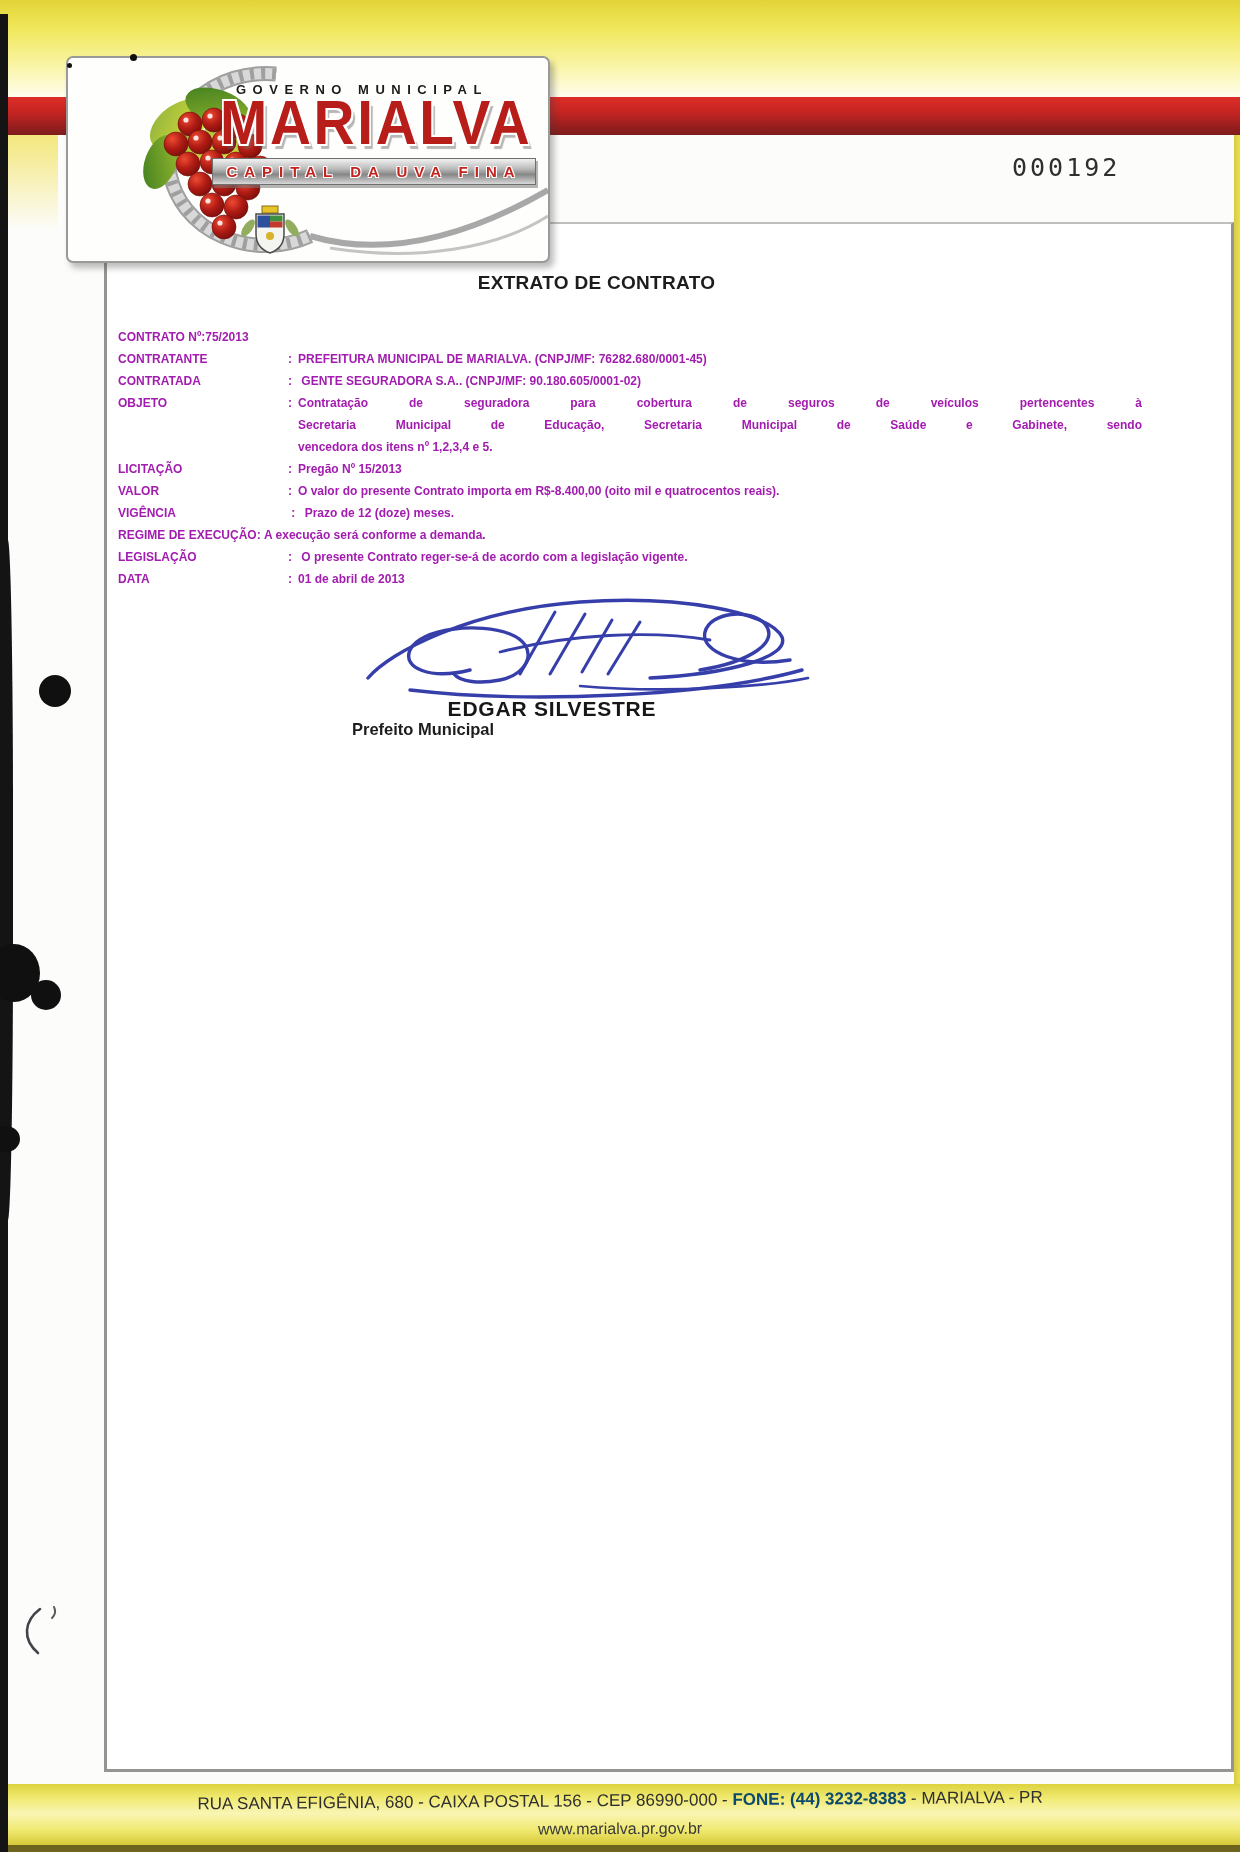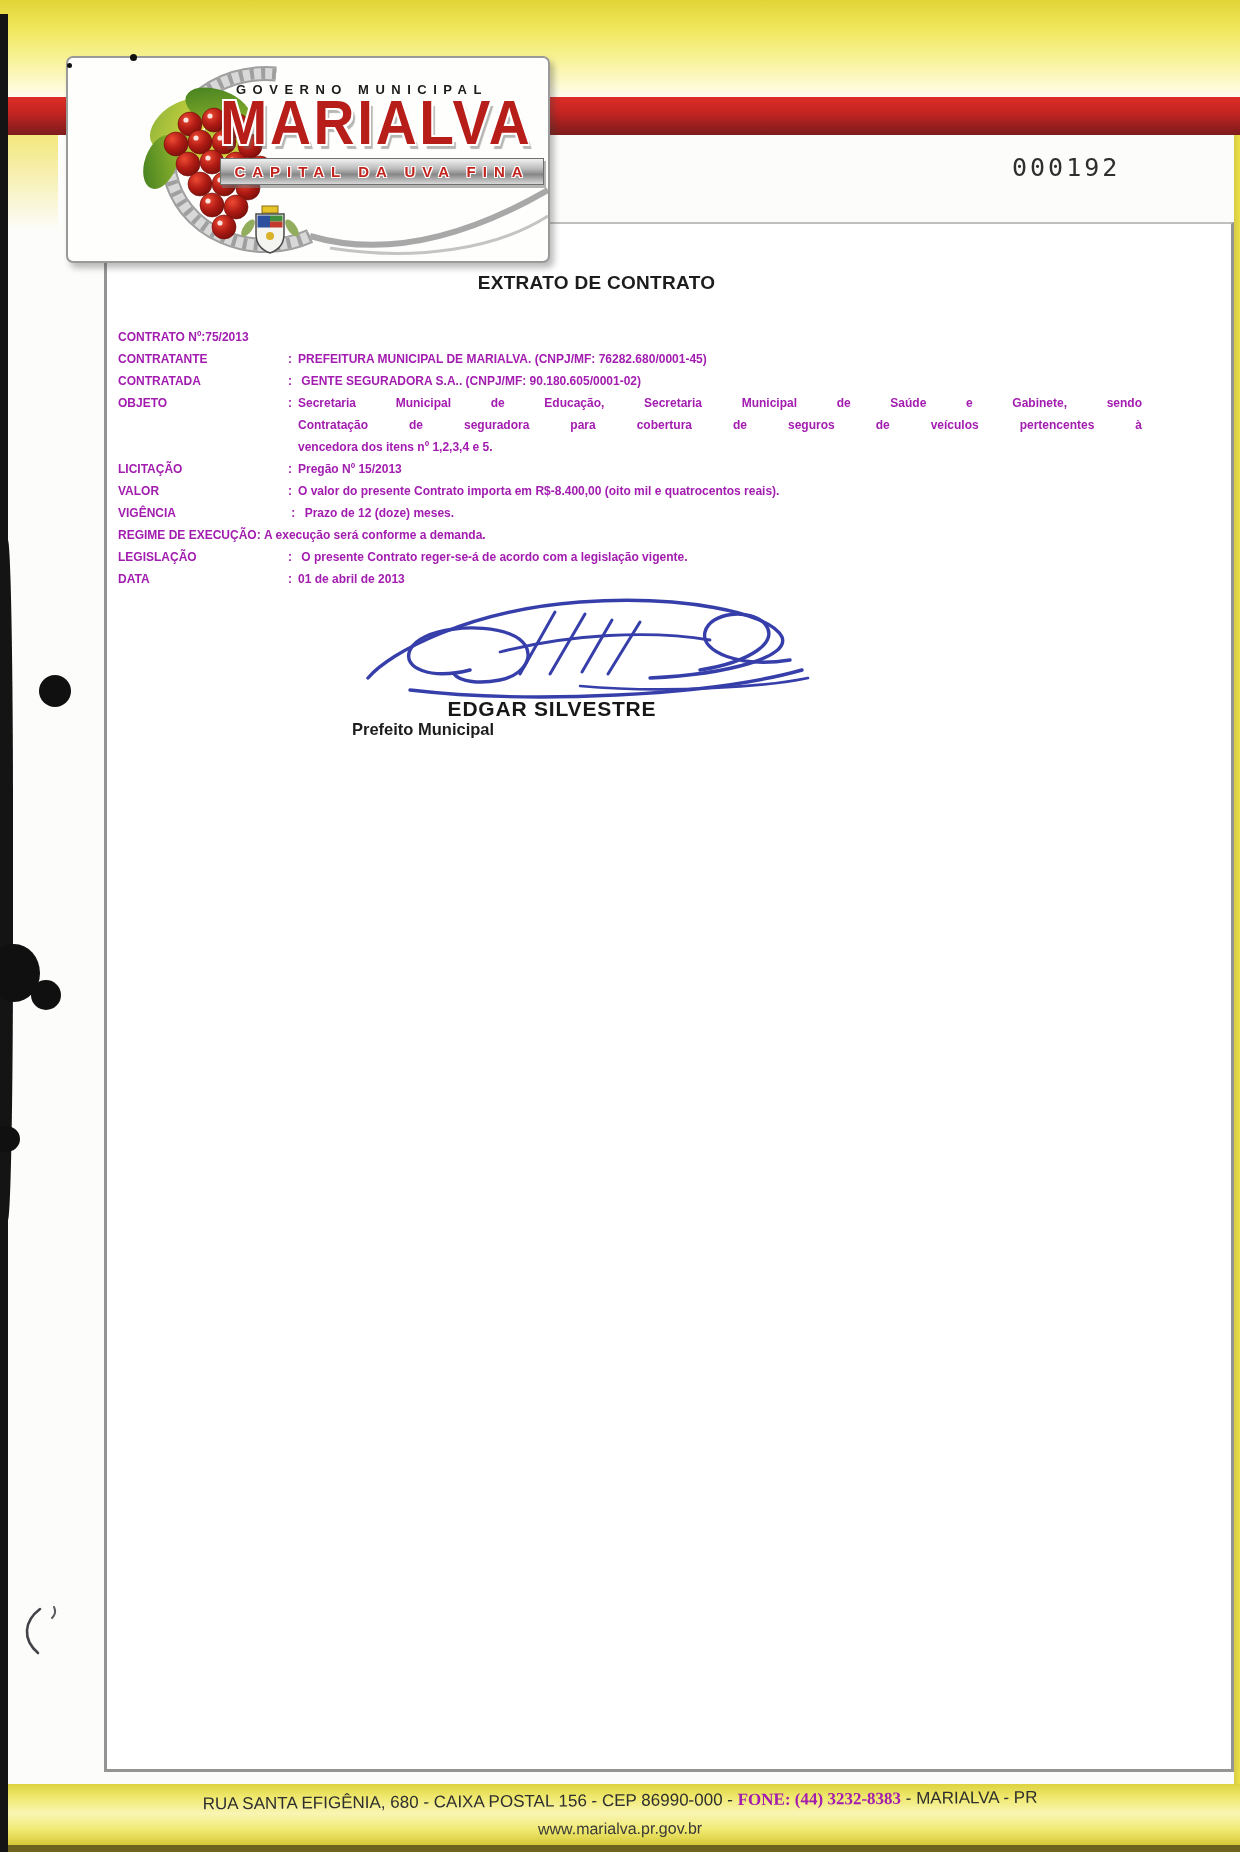--- a/index.html
+++ b/index.html
@@ -52,21 +52,21 @@
     font-size:13px;font-weight:700;letter-spacing:6.5px;color:#1b1b1b;white-space:nowrap;
   }
   .marialva{
     position:absolute;left:152px;top:33px;white-space:nowrap;
     font-weight:900;font-size:63px;line-height:1;letter-spacing:3px;
     transform:scaleX(.9);transform-origin:left top;
     color:#b71e1a;
     text-shadow:-2px -2px 0 #fff,2px -2px 0 #fff,-2px 2px 0 #fff,2px 2px 0 #fff,4px 5px 1px rgba(95,95,95,.45);
   }
   .slogan-banner{
-    position:absolute;left:152px;top:100px;width:322px;height:25px;
+    position:absolute;left:144px;top:100px;width:322px;height:25px;
     background:linear-gradient(180deg,#f1f1f1 0%,#bdbdbd 38%,#878787 62%,#d8d8d8 100%);
     border:1px solid #6f6f6f;box-shadow:2px 3px 0 rgba(120,120,120,.55);
     text-align:center;line-height:25px;
     font-size:15px;font-weight:900;letter-spacing:7px;color:#c2251f;white-space:nowrap;
     text-shadow:-1px -1px 0 #fff,1px -1px 0 #fff,-1px 1px 0 #fff,1px 1px 0 #fff;
   }
   .staple-dot{position:absolute;background:#101010;border-radius:50%;z-index:4;}
   
   .stamp-number{
     position:absolute;left:1012px;top:153px;z-index:2;
@@ -97,21 +97,21 @@
   }
   .sig-role{
     position:absolute;left:352px;top:720px;width:330px;z-index:2;
     font-size:16.5px;font-weight:700;color:#1d1d1d;
   }
   
   .footer-line1{
     position:absolute;left:0;top:1791px;width:1240px;z-index:3;text-align:center;
     font-size:17px;color:#2f2f2f;transform:rotate(-.45deg);white-space:nowrap;
   }
-  .footer-line1 b{color:#a21caf;font-family:Liberation Serif, serif;}
+  .footer-line1 b{color:#0c4a6e;}
   .footer-line2{
     position:absolute;left:0;top:1820px;width:1240px;z-index:3;text-align:center;
     font-size:16px;color:#3a3a3a;transform:rotate(-.3deg);
   }
   
   .scan-edge{position:absolute;background:#141414;z-index:5;}
   .blob{position:absolute;background:#101010;border-radius:50%;z-index:6;}
   .pen-mark{position:absolute;left:14px;top:1595px;z-index:6;}
 </style>
 </head>
@@ -225,22 +225,22 @@
   </div>
   <div class="row">
     <span class="lbl">CONTRATADA</span>
     <span class="sep">:</span>
     <span class="val"> GENTE SEGURADORA S.A.. (CNPJ/MF: 90.180.605/0001-02)</span>
   </div>
   <div class="row">
     <span class="lbl">OBJETO</span>
     <span class="sep">:</span>
     <div class="val-block">
+      <div class="jline">Contratação de seguradora para cobertura de seguros de veículos pertencentes à</div>
       <div class="jline">Secretaria Municipal de Educação, Secretaria Municipal de Saúde e Gabinete, sendo</div>
-      <div class="jline">Contratação de seguradora para cobertura de seguros de veículos pertencentes à</div>
       <div>vencedora dos itens nº 1,2,3,4 e 5.</div>
     </div>
   </div>
   <div class="row">
     <span class="lbl">LICITAÇÃO</span>
     <span class="sep">:</span>
     <span class="val">Pregão Nº 15/2013</span>
   </div>
   <div class="row">
     <span class="lbl">VALOR</span>

